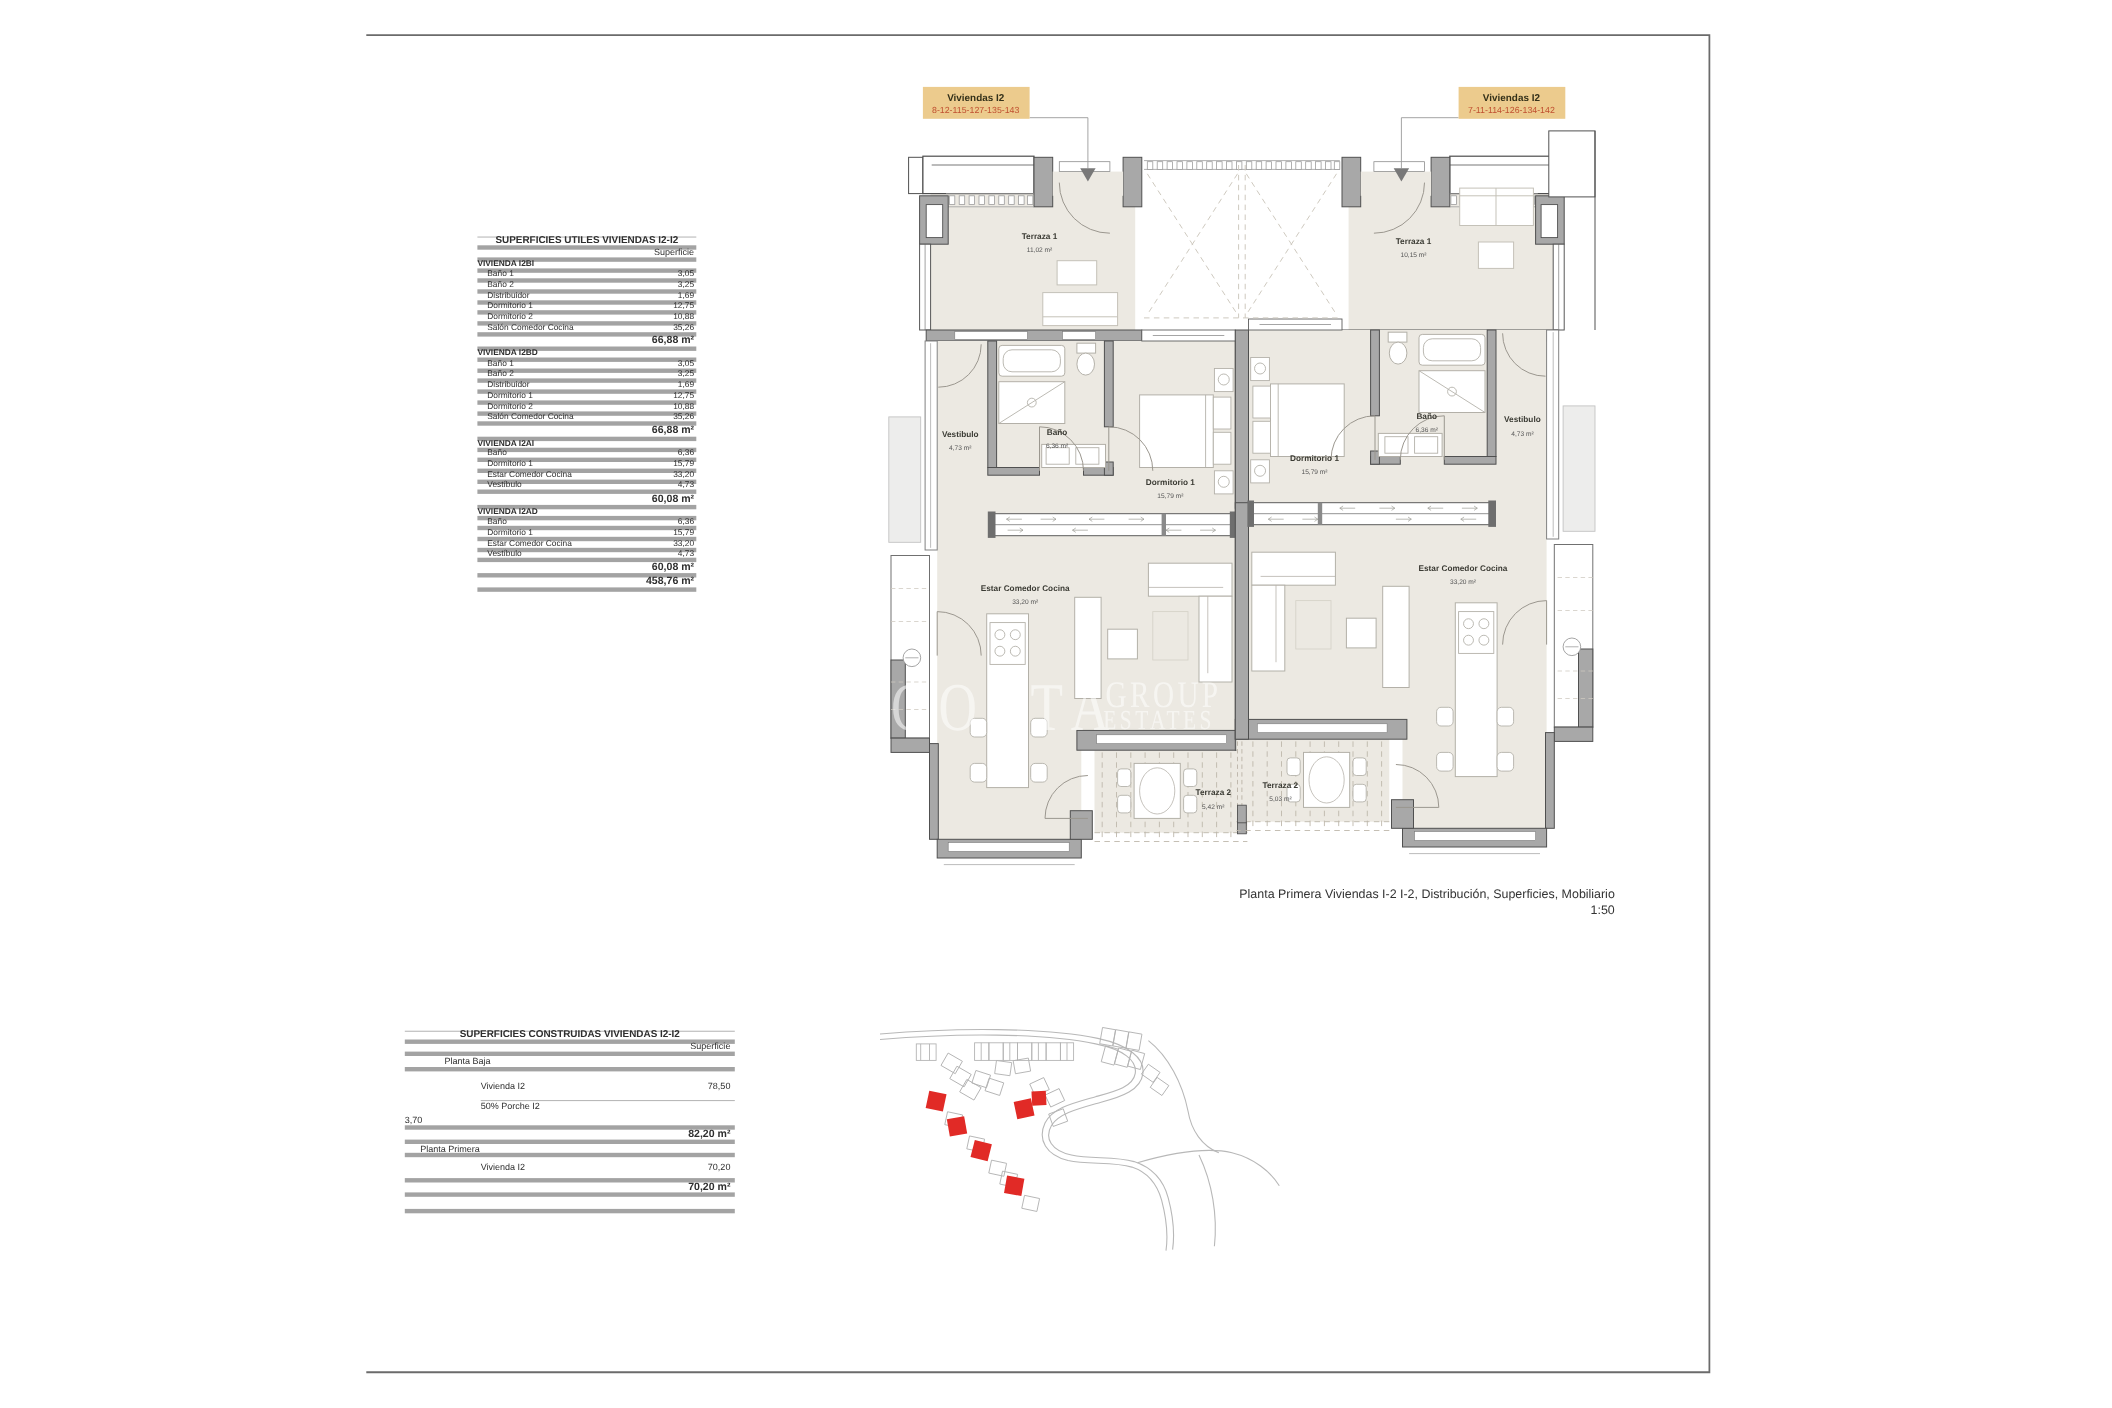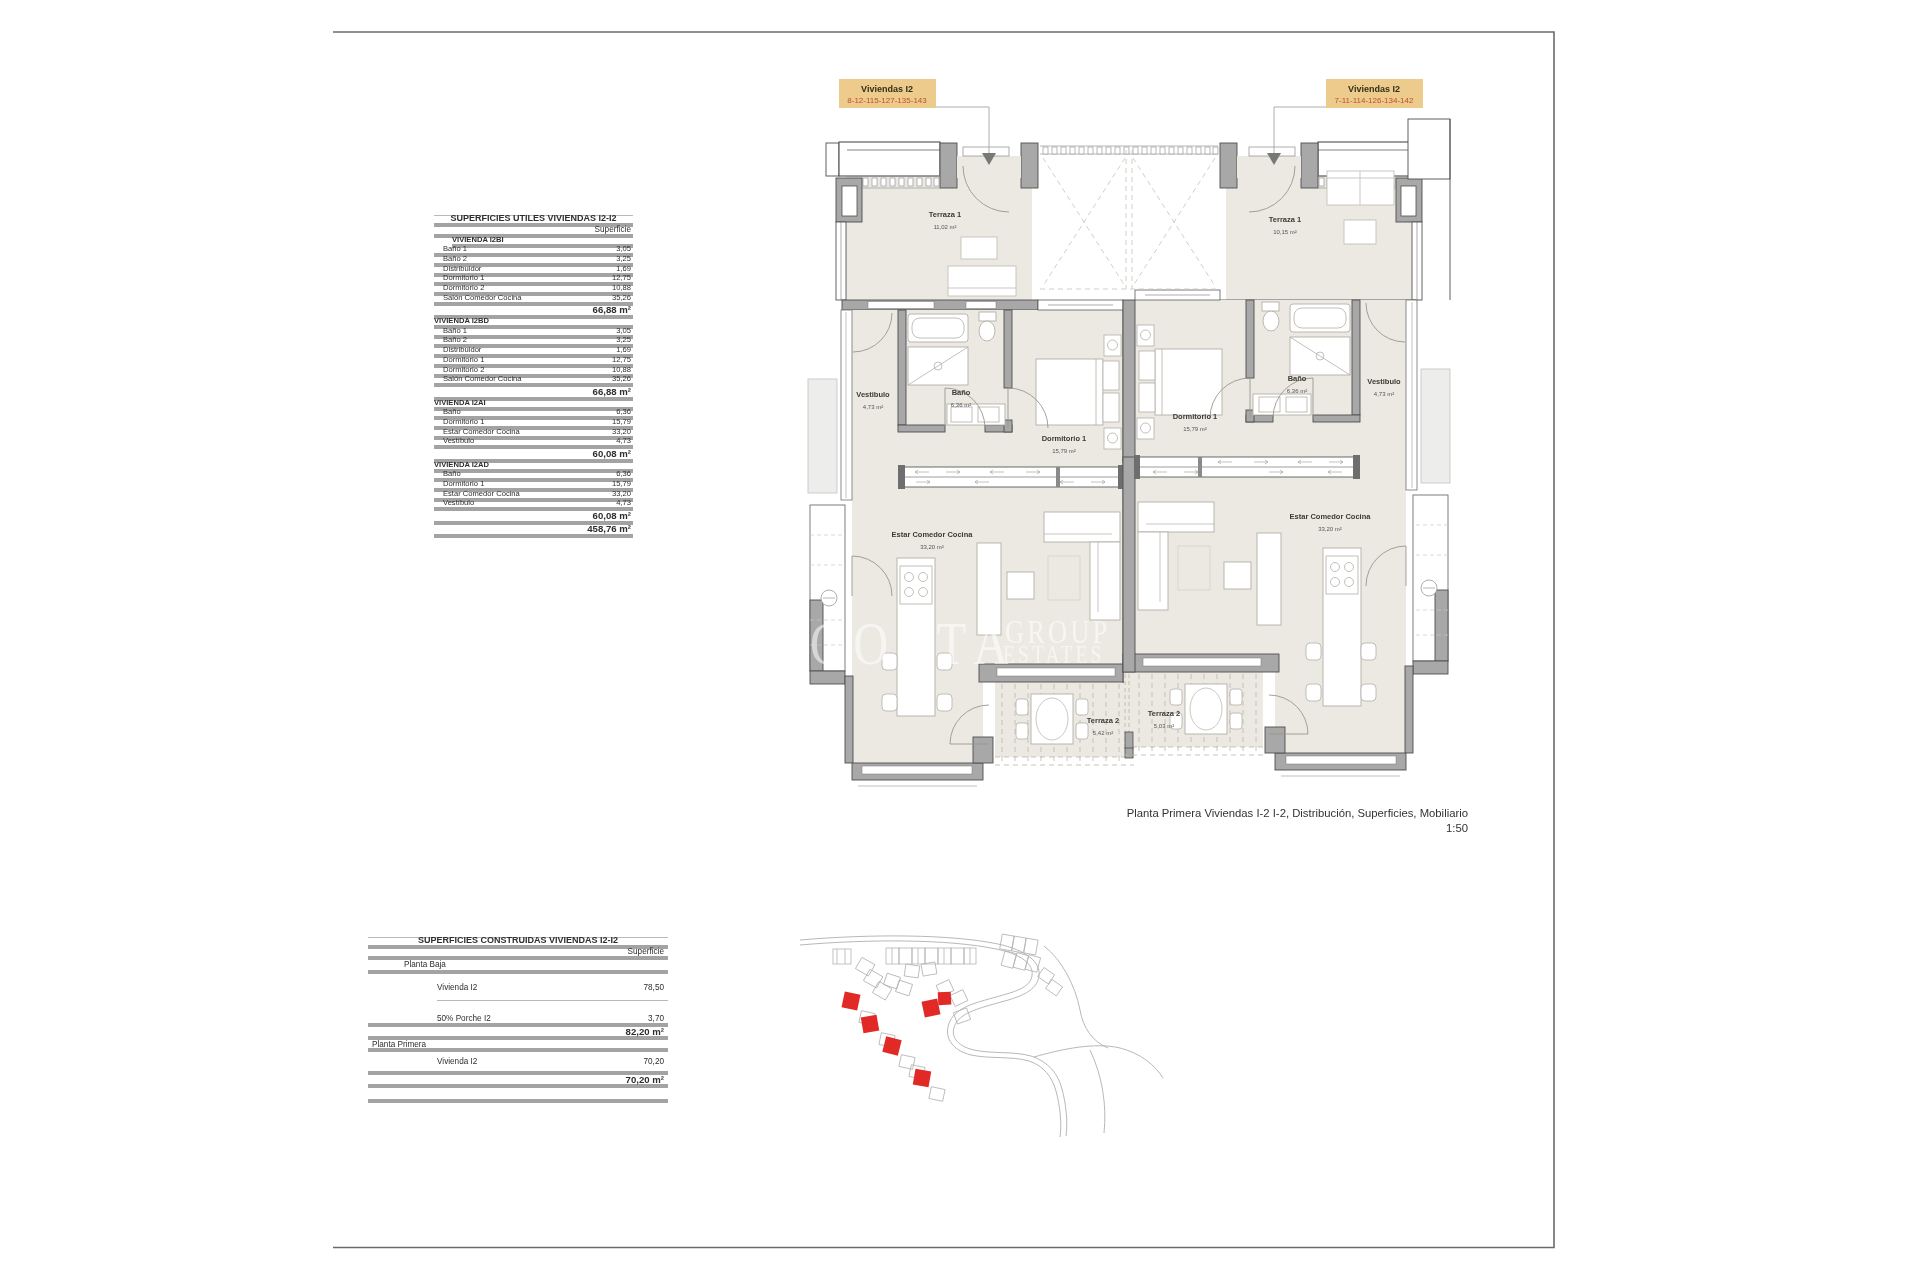--- a/index.html
+++ b/index.html
@@ -21,21 +21,21 @@
 
 <svg class="abs" style="left:0;top:0" width="1920" height="1280" viewBox="0 0 1920 1280">
   <path d="M333,32 L1554,32 L1554,1247.5 L333,1247.5" fill="none" stroke="#6b6b6b" stroke-width="1.6"></path>
 </svg>
 
 <div class="tbl" id="t1" style="left:434px;top:215px;width:199px;font-size:7.6px;">
   <div class="row" style="height:12px;justify-content:center;font-weight:bold;font-size:9px;border-top:1px solid #b9b9b9;">SUPERFICIES UTILES VIVIENDAS I2-I2</div>
   <div class="row" style="height:11px;justify-content:flex-end;font-size:8.2px;">
       <span class="val">Superficie</span>
     </div>
-  <div class="row hdr" style="height:9.7px;margin-left:18px;">
+  <div class="row hdr" style="height:9.7px;">
       <span>VIVIENDA I2BI</span>
     </div>
   <div class="row" style="height:9.7px;">
       <span class="lbl">Baño 1</span>
       <span class="val">3,05</span>
     </div>
   <div class="row" style="height:9.7px;">
       <span class="lbl">Baño 2</span>
       <span class="val">3,25</span>
     </div>
@@ -143,29 +143,29 @@
       <span class="val" style="padding-right:4px;">Superficie</span>
     </div>
   <div class="row" style="height:14.5px;align-items:center;">
       <span style="padding-left:4px;margin-left:32px;">Planta Baja</span>
     </div>
   <div class="row nb" style="height:27px;align-items:center;">
       <span style="padding-left:69px;">Vivienda I2</span>
       <span class="val" style="padding-right:4px;margin-left:16px;">78,50</span>
        <i style="position:absolute;left:69px;right:0;bottom:0;border-bottom:1px solid #b9b9b9;"></i>
     </div>
-  <div class="row" style="height:26px;align-items:flex-end;">
+  <div class="row" style="height:26px;align-items:flex-start;flex-direction:column;">
       <span style="padding-left:69px;">50% Porche I2</span>
       <span class="val" style="padding-right:4px;">3,70</span>
     </div>
   <div class="row tot" style="height:13px;font-size:9.6px;align-items:center;">
       <span class="val" style="padding-right:4px;">82,20 m²</span>
     </div>
   <div class="row" style="height:12px;align-items:center;">
-      <span style="padding-left:4px;">Planta Primera</span>
+      <span style="padding-left:4px;margin-left:10px;">Planta Primera</span>
     </div>
   <div class="row" style="height:23px;align-items:center;">
       <span style="padding-left:69px;">Vivienda I2</span>
       <span class="val" style="padding-right:4px;">70,20</span>
     </div>
   <div class="row tot" style="height:13px;font-size:9.6px;align-items:center;">
       <span class="val" style="padding-right:4px;">70,20 m²</span>
     </div>
   <div class="row" style="height:15px;"></div>
 </div>

